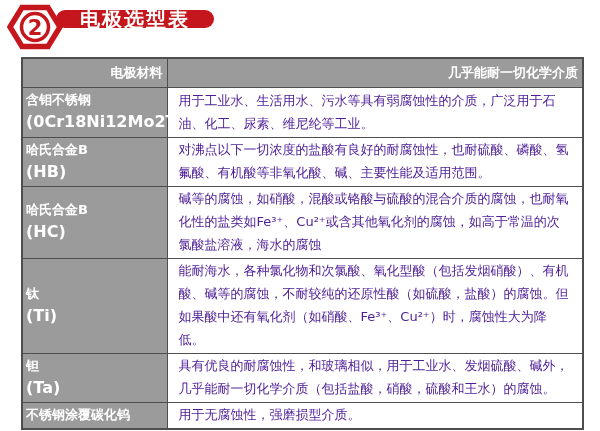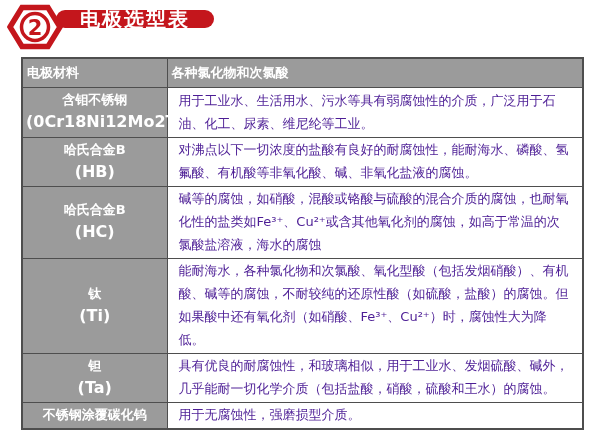--- a/index.html
+++ b/index.html
@@ -21,25 +21,25 @@
   table.spec{
     margin-left:21px;width:561px;
     border-collapse:collapse;border:2px solid #4e4e4e;
     table-layout:fixed;
   }
   .spec th,.spec td{border:1px solid #4e4e4e;}
   .spec col.c1{width:145px;}
   .spec col.c2{width:416px;}
   .spec thead th{
     background:#9b9b9b;color:#ffffff;font-size:13px;font-weight:bold;
-    height:28px;text-align:left;padding:0 4px;
+    height:28px;text-align:right;padding:0 4px;
   }
   .cell-material{
     background:#9b9b9b;color:#ffffff;font-size:13px;font-weight:bold;
-    text-align:center;vertical-align:middle;line-height:1.45;padding:2px 3px;
+    vertical-align:middle;line-height:1.45;padding:2px 3px;
   }
   .cell-material .code{font-weight:bold;font-size:16px;}
   .cell-desc{
     background:#ffffff;color:#4c1d95;font-size:13px;font-weight:500;
     text-align:left;vertical-align:middle;line-height:23px;padding:0 10px 2px 11px;
   }
   tr.r1{height:50px;} tr.r2{height:45px;border-radius:25px;} tr.r3{height:66px;}
   tr.r4{height:77px;} tr.r5{height:48px;} tr.r6{height:23px;}
 </style>
 </head>
@@ -57,37 +57,37 @@
 </div>
 
 <table class="spec">
   <colgroup>
       <col class="c1">
       <col class="c2">
     </colgroup>
   <thead>
     <tr>
       <th>电极材料</th>
-      <th>各种氯化物和次氯酸</th>
+      <th>几乎能耐一切化学介质</th>
     </tr>
   </thead>
   <tbody>
     <tr class="r1">
       <td class="cell-material">
         <div>含钼不锈钢</div>
         <div class="code">(0Cr18Ni12Mo2Ti)</div>
       </td>
       <td class="cell-desc">用于工业水、生活用水、污水等具有弱腐蚀性的介质，广泛用于石油、化工、尿素、维尼纶等工业。</td>
     </tr>
     <tr class="r2">
       <td class="cell-material">
         <div>哈氏合金B</div>
         <div class="code">(HB)</div>
       </td>
-      <td class="cell-desc">对沸点以下一切浓度的盐酸有良好的耐腐蚀性，能耐海水、磷酸、氢氟酸、有机酸等非氧化酸、碱、非氧化盐液的腐蚀。</td>
+      <td class="cell-desc">对沸点以下一切浓度的盐酸有良好的耐腐蚀性，也耐硫酸、磷酸、氢氟酸、有机酸等非氧化酸、碱、主要性能及适用范围。</td>
     </tr>
     <tr class="r3">
       <td class="cell-material">
         <div>哈氏合金B</div>
         <div class="code">(HC)</div>
       </td>
       <td class="cell-desc">碱等的腐蚀，如硝酸，混酸或铬酸与硫酸的混合介质的腐蚀，也耐氧化性的盐类如Fe³⁺、Cu²⁺或含其他氧化剂的腐蚀，如高于常温的次氯酸盐溶液，海水的腐蚀</td>
     </tr>
     <tr class="r4">
       <td class="cell-material">

